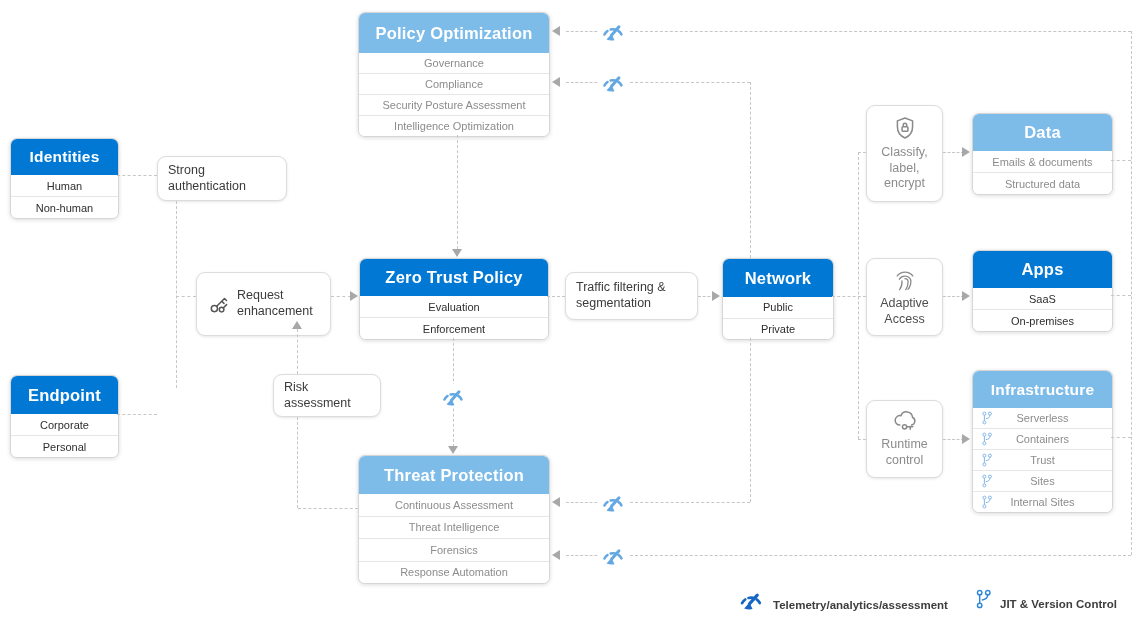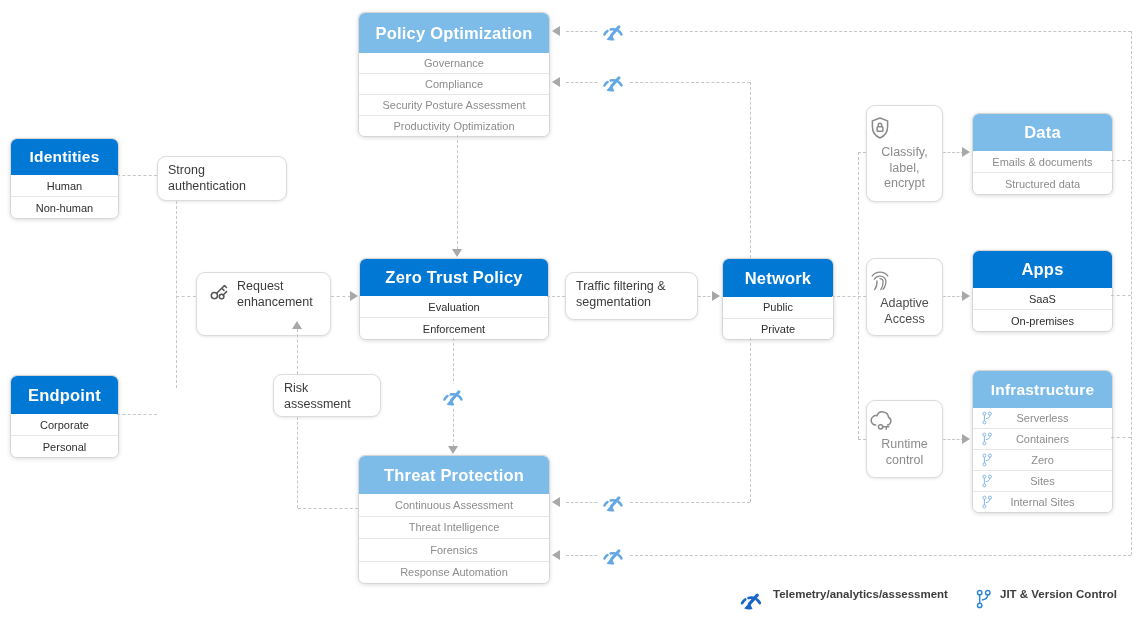--- a/index.html
+++ b/index.html
@@ -17,21 +17,21 @@
   .card-row{flex:1;display:flex;align-items:center;justify-content:center;
             font-size:11px;position:relative;background:#fff;}
   .card-row + .card-row{border-top:1px solid #e6e6e6;}
   .card.dark  .card-row{color:#2e2e2e;}
   .card.light .card-row{color:#8c8c8c;}
   .row-ic{position:absolute;left:8px;top:50%;transform:translateY(-50%);
           width:12px;height:14px;color:#7fb3e6;}
 
   
   .wbox{position:absolute;background:#fff;border:1px solid #dcdcdc;border-radius:9px;
-        box-shadow:0 1px 3px rgba(0,0,0,.10);display:flex;align-items:flex-start;
+        box-shadow:0 1px 3px rgba(0,0,0,.10);display:flex;align-items:center;
         font-size:12.5px;line-height:1.25;color:#3b3b3b;box-sizing:border-box;}
   .wbox.pad{padding:6px 10px;}
   .wbox.center{flex-direction:column;justify-content:center;text-align:center;}
   .wbox.gray{color:#8c8c8c;}
   .wbox .big-ic{width:26px;height:26px;color:#8a8a8a;margin-bottom:4px;flex:0 0 auto;}
   .wbox .key-ic{width:24px;height:24px;color:#555;margin-right:6px;flex:0 0 auto;}
 
   
   .cn{position:absolute;}
   .cn.h{border-top:1px dashed #c6c6c6;height:0;}
@@ -39,21 +39,21 @@
   .arr{position:absolute;width:0;height:0;}
   .arr.right{border-top:5px solid transparent;border-bottom:5px solid transparent;border-left:8px solid #a8a8a8;}
   .arr.left {border-top:5px solid transparent;border-bottom:5px solid transparent;border-right:8px solid #a8a8a8;}
   .arr.down {border-left:5px solid transparent;border-right:5px solid transparent;border-top:8px solid #a8a8a8;}
   .arr.up   {border-left:5px solid transparent;border-right:5px solid transparent;border-bottom:8px solid #a8a8a8;}
   .line-gauge{position:absolute;width:30px;height:24px;background:#fff;display:flex;
               align-items:center;justify-content:center;color:#64a8e3;}
   .line-gauge svg{width:26px;height:22px;}
 
   
-  .legend-item{position:absolute;display:flex;align-items:flex-start;color:#3d3d3d;
+  .legend-item{position:absolute;display:flex;align-items:flex-end;color:#3d3d3d;
                font-size:11.5px;font-weight:bold;}
   .legend-item svg{flex:0 0 auto;}
   .lg-gauge{width:28px;height:23px;color:#1766c6;margin-right:8px;}
   .lg-branch{width:17px;height:22px;color:#2e86d6;margin-right:8px;}
   .hidden-defs{position:absolute;width:0;height:0;overflow:hidden;}
 </style>
 </head>
 <body>
 
 <svg class="hidden-defs" aria-hidden="true">
@@ -104,21 +104,21 @@
   </defs>
 </svg>
 
 <div class="stage">
 
   <div class="card light" style="left:358px;top:12px;width:190px;height:123px;--hh:40px">
     <div class="card-h">Policy Optimization</div>
     <div class="card-row">Governance</div>
     <div class="card-row">Compliance</div>
     <div class="card-row">Security Posture Assessment</div>
-    <div class="card-row">Productivity Optimization</div>
+    <div class="card-row">Intelligence Optimization</div>
   </div>
 
   <div class="card dark" style="left:10px;top:138px;width:107px;height:79px;--hh:36px">
     <div class="card-h" style="font-size:15.5px">Identities</div>
     <div class="card-row">Human</div>
     <div class="card-row">Non-human</div>
   </div>
 
   <div class="card dark" style="left:10px;top:375px;width:107px;height:81px;--hh:38px">
     <div class="card-h">Endpoint</div>
@@ -161,21 +161,21 @@
     <div class="card-row">
       <svg class="row-ic">
           <use href="#i-branch"></use>
         </svg>
       <span>Containers</span>
     </div>
     <div class="card-row">
       <svg class="row-ic">
           <use href="#i-branch"></use>
         </svg>
-      <span>Zero</span>
+      <span>Trust</span>
     </div>
     <div class="card-row">
       <svg class="row-ic">
           <use href="#i-branch"></use>
         </svg>
       <span>Sites</span>
     </div>
     <div class="card-row">
       <svg class="row-ic">
           <use href="#i-branch"></use>

